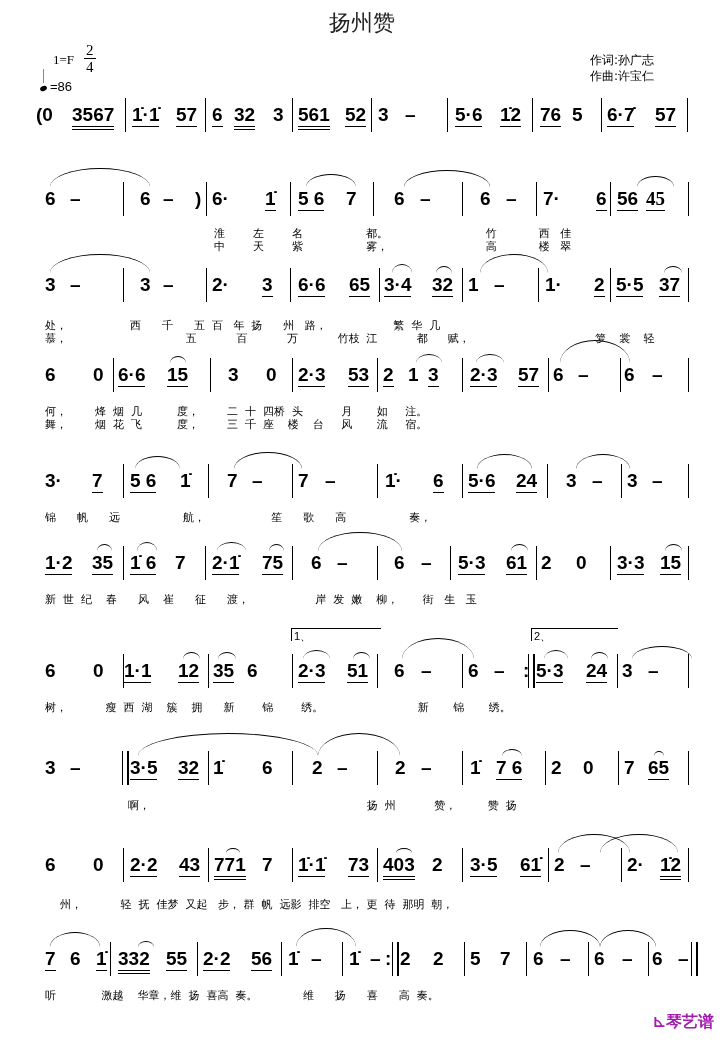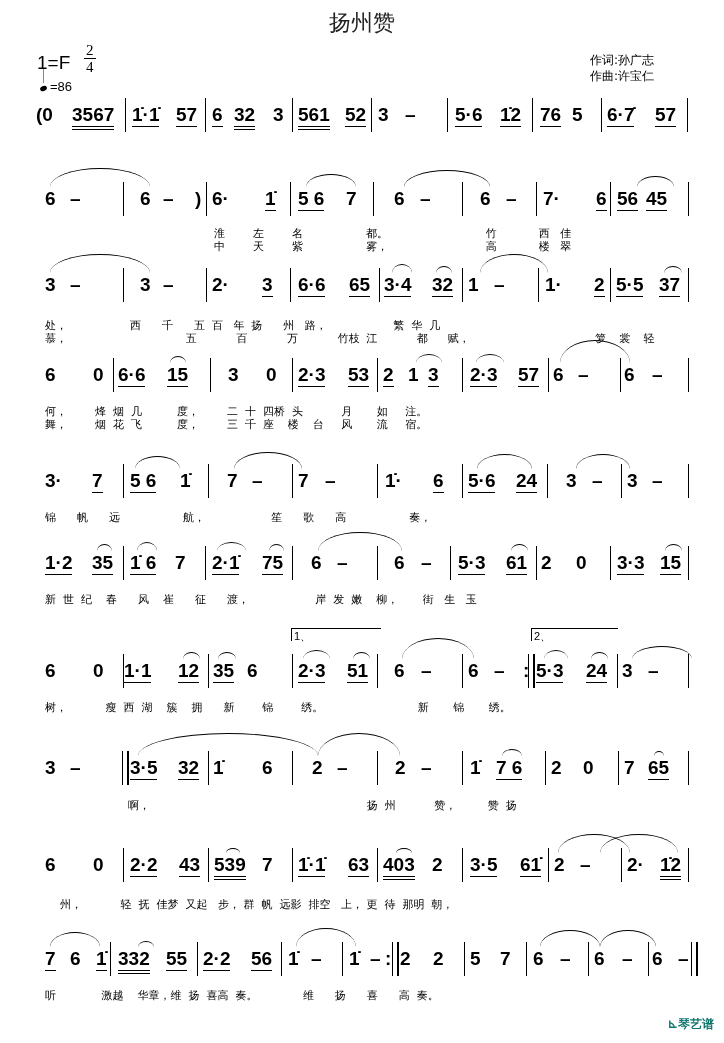--- a/index.html
+++ b/index.html
@@ -1,36 +1,36 @@
 <!DOCTYPE html>
 <html><head>
 <meta charset="utf-8">
 <style>
   html, body { margin:0; padding:0; background:#fff; }
   body { width:724px; height:1043px; position:relative; overflow:hidden;
          font-family:"Liberation Sans", sans-serif; color:#000; }
   .title { position:absolute; top:8px; left:0; width:724px; text-align:center;
            font-family:"DejaVu Sans", sans-serif; font-size:22px; color:#222; }
-  .key { position:absolute; left:37px; top:52px; font-size:19px; font-family:Liberation Sans, sans-serif; }
+  .key { position:absolute; left:53px; top:52px; font-size:13px; font-family:Liberation Serif, serif; }
   .timesig { position:absolute; left:84px; top:42px; font-size:15px; text-align:center; line-height:16px; font-family:"Liberation Serif", serif; }
   .timesig .num { display:block; border-bottom:1px solid #000; padding:0 2px; }
   .tempo { position:absolute; left:40px; top:79px; font-size:13px; }
   .tempo .stem { position:absolute; left:3px; top:-10px; width:1px; height:14px; background:#888; }
   .tempo .head { display:inline-block; width:7px; height:5px; border-radius:50%; background:#000; transform:rotate(-25deg); margin-right:3px; }
   .credits { position:absolute; left:590px; top:52px; font-size:12px; line-height:16px; font-family:"DejaVu Sans", sans-serif; }
   .row { position:absolute; left:0; width:724px; height:40px; }
   .bar { position:absolute; top:-6px; width:1px; height:34px; background:#000; }
   .dbar { position:absolute; top:-6px; width:4px; height:34px; border-left:1px solid #000; border-right:2px solid #000; }
   .tok { position:absolute; top:0; font-size:19px; font-weight:bold; }
   .tok.u1 { border-bottom:1.5px solid #000; }
   .tok.u2 { border-bottom:4px double #000; }
   .slur { position:absolute; border-top:1.5px solid #000; border-radius:50% 50% 0 0 / 100% 100% 0 0; height:14px; }
   .lyr { position:absolute; font-size:11px; font-family:"DejaVu Sans", sans-serif; white-space:pre; letter-spacing:0; }
   .volta { position:absolute; border-left:1px solid #000; border-top:1px solid #000; height:12px; font-size:11px; padding-left:2px; }
-  .logo { position:absolute; right:10px; bottom:10px; font-size:12px; color:#0f766e; font-weight:bold; font-family:"DejaVu Sans", sans-serif; }
+  .logo { position:absolute; right:10px; bottom:10px; font-size:16px; color:#a21caf; font-weight:bold; font-family:"DejaVu Sans", sans-serif; }
 </style>
 </head>
 <body>
 
 <div class="title">扬州赞</div>
 <div class="key">1=F</div>
 <div class="timesig">
   <span class="num">2</span>
   <span>4</span>
 </div>
@@ -88,21 +88,21 @@
       <span class="tok" style="left: 394px;">6</span>
       <span class="tok" style="left: 420px;">–</span>
       <span class="bar" style="left: 462px;"></span>
       <span class="tok" style="left: 480px;">6</span>
       <span class="tok" style="left: 506px;">–</span>
       <span class="bar" style="left: 536px;"></span>
       <span class="tok" style="left: 543px;">7·</span>
       <span class="tok u1" style="left: 596px;">6</span>
       <span class="bar" style="left: 610px;"></span>
       <span class="tok u1" style="left: 617px;">56</span>
-      <span class="tok u1" style="left: 646px;">45</span>
+      <span class="tok u1" style="left: 646px; font-family: Liberation Serif, serif;">45</span>
       <span class="bar" style="left: 688px;"></span>
       <span class="slur" style="left: 50px; width: 100px; height: 18px; top: -20px;"></span>
       <span class="slur" style="left: 306px; width: 50px; height: 12px; top: -14px;"></span>
       <span class="slur" style="left: 404px; width: 86px; height: 16px; top: -18px;"></span>
       <span class="slur" style="left: 637px; width: 37px; height: 10px; top: -12px;"></span>
     </div>
     <div class="lyr" style="top: 226px; left: 214px;">淮        左        名                  都。                            竹            西   佳</div>
     <div class="lyr" style="top: 239px; left: 214px;">中        天        紫                  雾，                            高            楼   翠</div>
     <div class="row" style="top: 274px;">
       <span class="tok" style="left: 45px;">3</span>
@@ -304,25 +304,25 @@
       <span class="slur" style="left: 654px; width: 10px; height: 4px; top: -6px;"></span>
     </div>
     <div class="lyr" style="top: 798px; left: 128px;">啊，                                                              扬  州           赞，         赞  扬</div>
     <div class="row" style="top: 854px;">
       <span class="tok" style="left: 45px;">6</span>
       <span class="tok" style="left: 93px;">0</span>
       <span class="bar" style="left: 123px;"></span>
       <span class="tok u1" style="left: 130px;">2·2</span>
       <span class="tok u1" style="left: 179px;">43</span>
       <span class="bar" style="left: 208px;"></span>
-      <span class="tok u2" style="left: 214px;">539</span>
+      <span class="tok u2" style="left: 214px;">771</span>
       <span class="tok" style="left: 262px;">7</span>
       <span class="bar" style="left: 292px;"></span>
       <span class="tok u1" style="left: 298px;">1̇·1̇</span>
-      <span class="tok u1" style="left: 348px;">63</span>
+      <span class="tok u1" style="left: 348px;">73</span>
       <span class="bar" style="left: 377px;"></span>
       <span class="tok u2" style="left: 383px;">403</span>
       <span class="tok" style="left: 432px;">2</span>
       <span class="bar" style="left: 462px;"></span>
       <span class="tok u1" style="left: 470px;">3·5</span>
       <span class="tok u1" style="left: 520px;">61̇</span>
       <span class="bar" style="left: 548px;"></span>
       <span class="tok" style="left: 554px;">2</span>
       <span class="tok" style="left: 580px;">–</span>
       <span class="bar" style="left: 621px;"></span>

